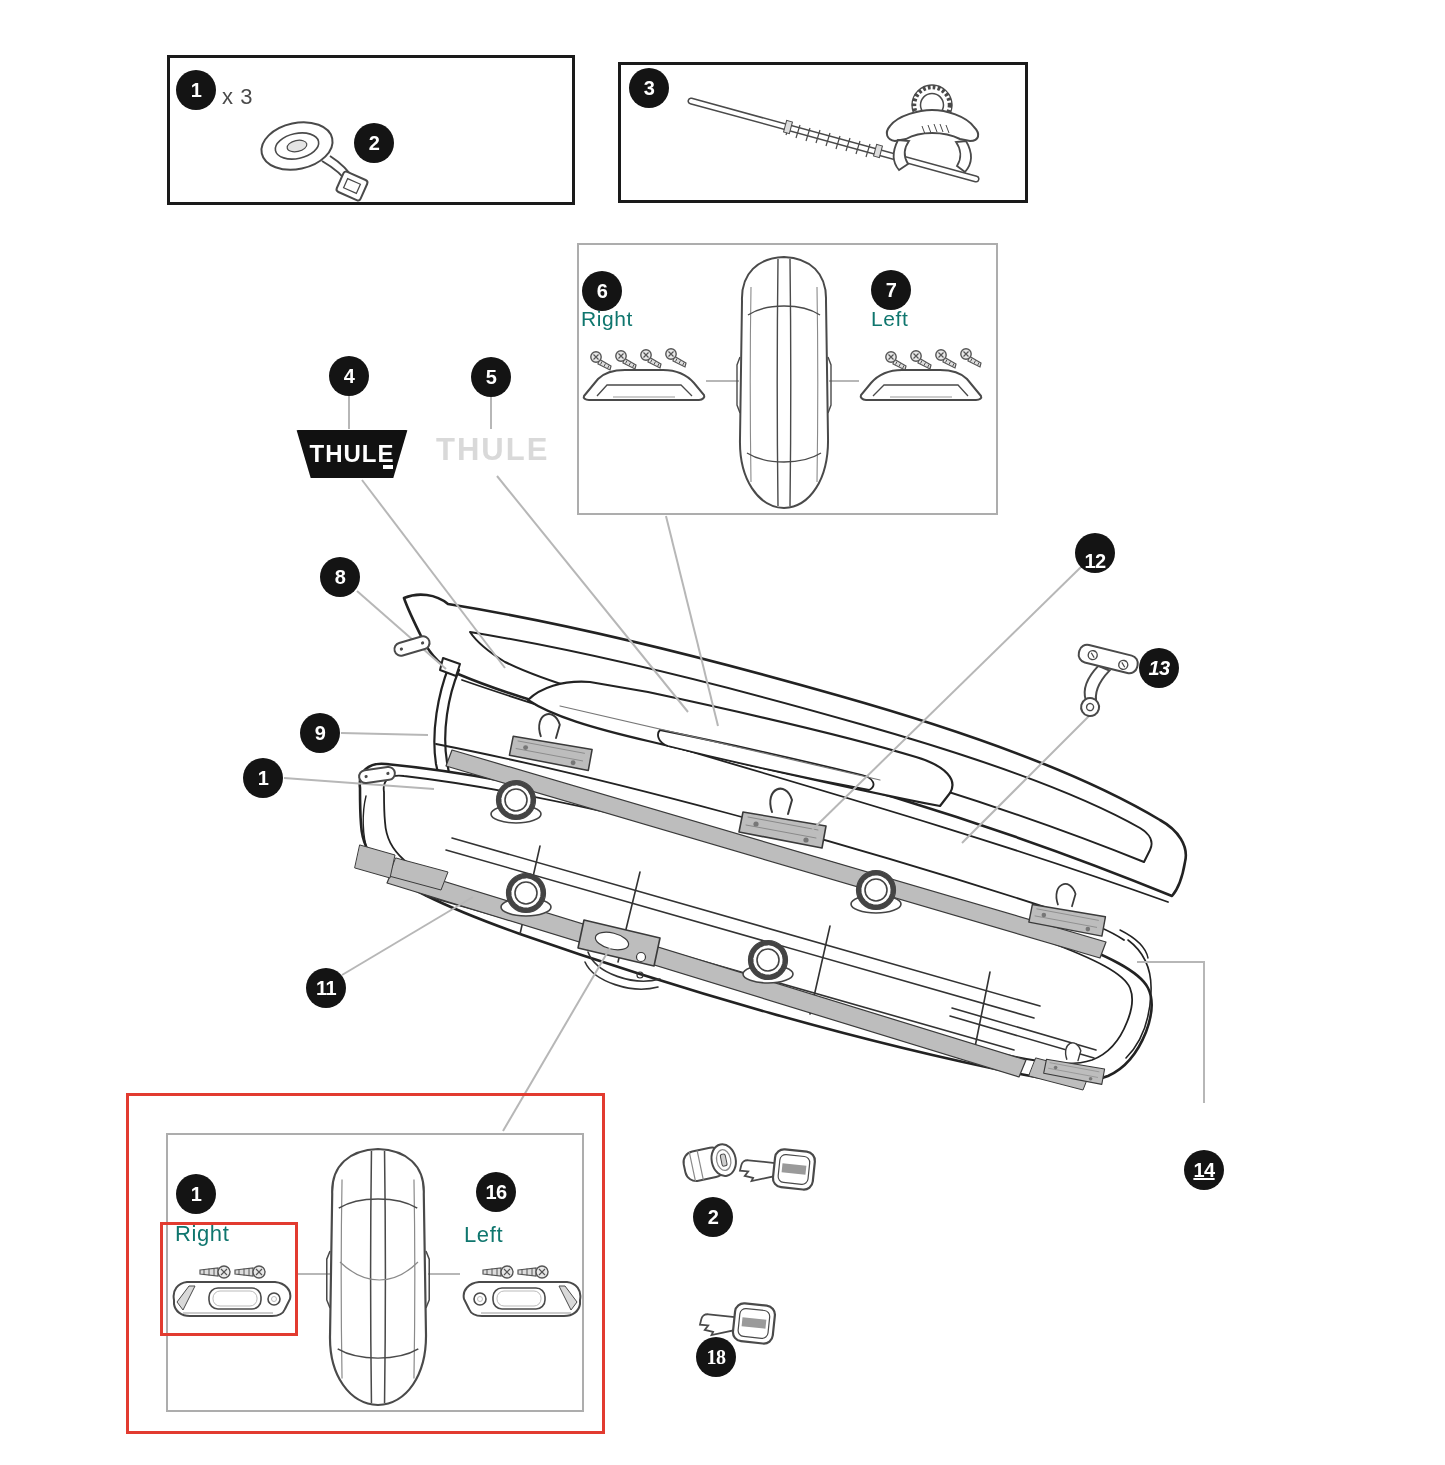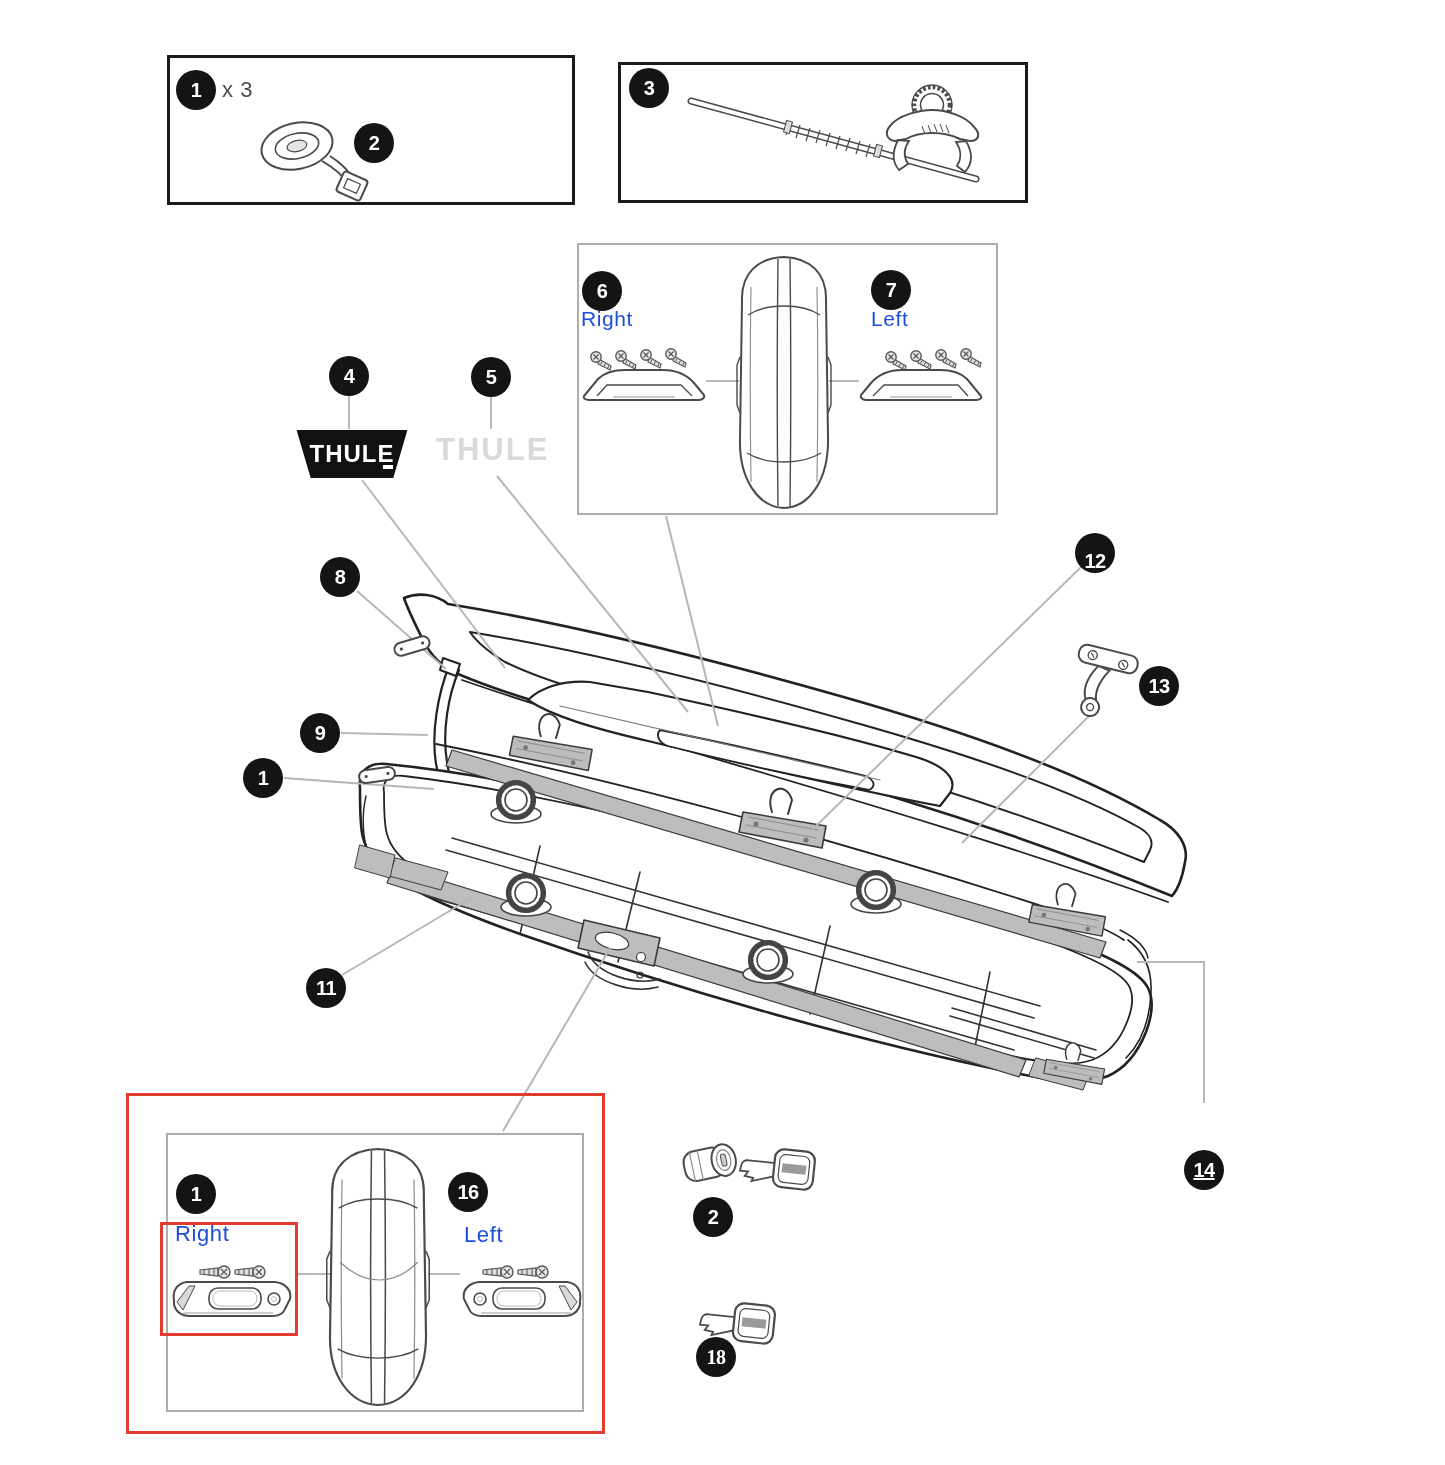--- a/index.html
+++ b/index.html
@@ -6,22 +6,22 @@
   .stage{position:relative;width:1445px;height:1465px;background:#ffffff;overflow:hidden;
          font-family:"Liberation Sans", sans-serif;}
   .stage svg.art{position:absolute;left:0;top:0;z-index:1;}
   .panel{position:absolute;z-index:2;background:transparent;box-sizing:border-box;}
   .panel.dark{border:3px solid #1a1a1a;}
   .panel.gray{border:2px solid #adadad;}
   .panel.red{border:3px solid #e23b30;z-index:4;}
   .callout{position:absolute;z-index:5;width:40px;height:40px;border-radius:50%;
            background:#141414;color:#ffffff;display:flex;align-items:center;justify-content:center;
            font-size:20px;font-weight:bold;letter-spacing:-0.5px;}
-  .lbl{position:absolute;z-index:5;color:#1d4ed8;font-size:21px;letter-spacing:0.6px;}
-  .lbl.qty{font-size:22px;color:#4a4a4a;}
+  .lbl{position:absolute;z-index:5;color:#0f766e;font-size:21px;letter-spacing:0.6px;}
+  .lbl.qty{font-size:22px;color:#4a4a4a;margin-top:7px;}
   .thule-badge{position:absolute;z-index:5;left:293px;top:430px;width:118px;height:48px;
                background:#111111;clip-path:polygon(3% 0,97% 0,85% 100%,15% 100%);
                border-radius:5px;display:flex;align-items:center;justify-content:center;}
   .thule-badge .txt{color:#ffffff;font-weight:800;font-size:24px;letter-spacing:1px;}
   .thule-badge .mark{position:absolute;right:18px;bottom:9px;width:10px;height:4px;background:#ffffff;}
   .thule-ghost{position:absolute;z-index:5;left:436px;top:432px;color:#d9d9d9;
                font-weight:800;font-size:31px;letter-spacing:2px;}
 </style>
 </head>
 <body>
@@ -295,30 +295,30 @@
     </div>
   <div class="callout" style="left:243px;top:758px;">
       <span>1</span>
     </div>
   <div class="callout" style="left:306px;top:968px;">
       <span>11</span>
     </div>
   <div class="callout" style="left:1075px;top:533px;align-items:flex-end;">
       <span>12</span>
     </div>
-  <div class="callout" style="left:1139px;top:666px;">
+  <div class="callout" style="left:1139px;top:648px;font-style:italic;">
       <span>13</span>
     </div>
   <div class="callout" style="left:1184px;top:1150px;text-decoration:underline;">
       <span>14</span>
     </div>
   <div class="callout" style="left:176px;top:1174px;">
       <span>1</span>
     </div>
-  <div class="callout" style="left:448px;top:1172px;">
+  <div class="callout" style="left:476px;top:1172px;">
       <span>16</span>
     </div>
   <div class="callout" style="left:693px;top:1197px;">
       <span>2</span>
     </div>
   <div class="callout" style="left:696px;top:1337px;font-family:Liberation Serif, serif;">
       <span>18</span>
     </div>
 
   <div class="lbl qty" style="left:222px;top:77px;">x 3</div>

